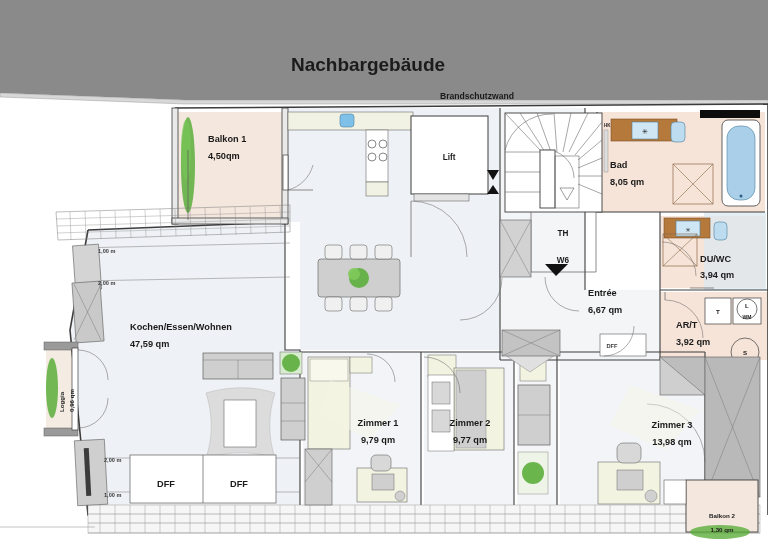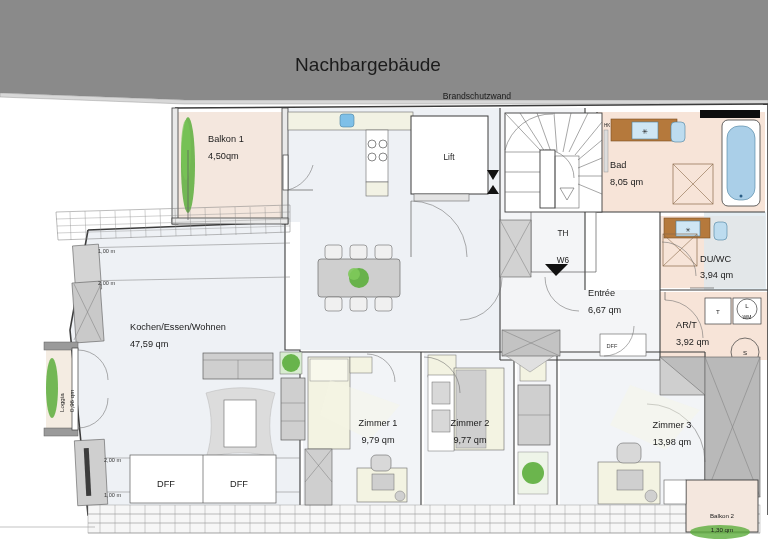--- a/index.html
+++ b/index.html
@@ -1,21 +1,21 @@
 <!DOCTYPE html>
 <html><head>
 <meta charset="utf-8">
 <style>
   html,body{margin:0;padding:0;background:#ffffff;}
   body{
     width:768px;height:560px;overflow:hidden;
     font-family:"Liberation Sans","DejaVu Sans",sans-serif;
     -webkit-font-smoothing:antialiased;
   }
-  #stage{position:relative;width:768px;height:560px;background:#ffffff;}
+  #stage{position:relative;width:768px;height:560px;background:#ffffff;font-weight:bold;}
   svg#plan{position:absolute;left:0;top:0;width:768px;height:560px;display:block;}
   text{font-family:"Liberation Sans","DejaVu Sans",sans-serif;fill:#1b1b1b;}
   .lbl-room{font-size:9.2px;}
   .lbl-title{font-size:19px;}
   .lbl-fire{font-size:8.6px;}
   .lbl-meas{font-size:5.6px;fill:#3a3a3a;}
   .lbl-small{font-size:6.2px;}
   .lbl-mid{font-size:8.2px;}
   .thin{fill:none;stroke:#5d5d5d;stroke-width:.7;}
   .hair{fill:none;stroke:#7b7b7b;stroke-width:.5;}

